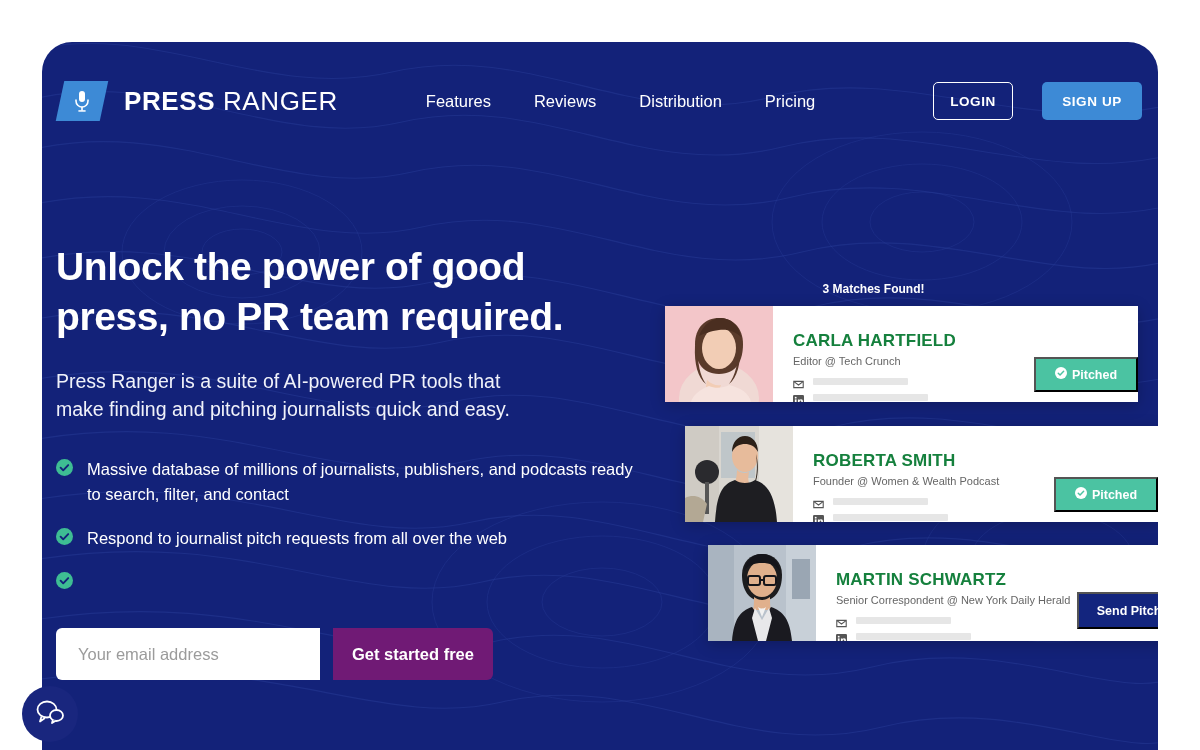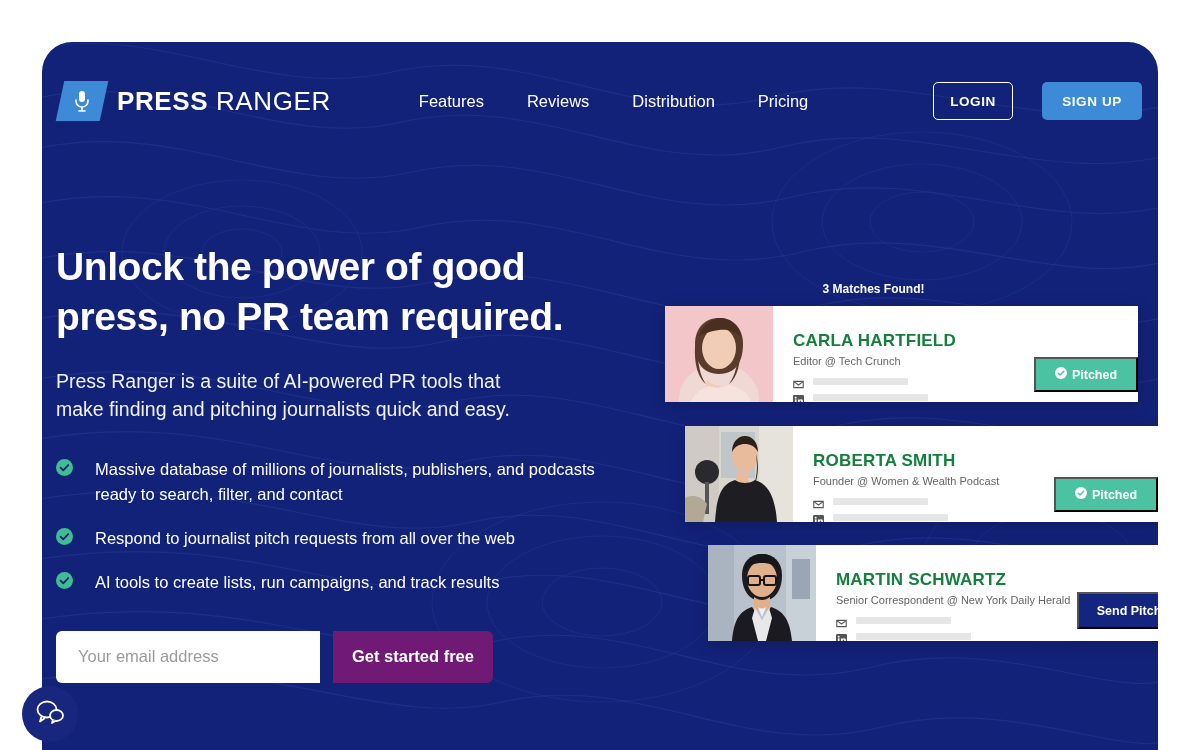--- a/index.html
+++ b/index.html
@@ -28,21 +28,21 @@
   .topo svg { width: 100%; height: 100%; display:block; }
 
   
   .nav {
     position: absolute; left: 0; top: 0;
     width: 100%; height: 118px;
     display: flex; align-items: center;
     padding: 0 16px 0 14px;
     z-index: 5;
   }
-  .logo { display: flex; align-items: center; gap: 13px; margin-left: 4px; }
+  .logo { display: flex; align-items: center; gap: 20px; margin-left: 4px; }
   .logo-mark {
     width: 44px; height: 40px;
     background: #3d8ad6;
     transform: skewX(-12deg);
     display: flex; align-items: center; justify-content: center;
   }
   .logo-mark svg { transform: skewX(12deg); }
   .logo-text {
     font-size: 26px; letter-spacing: .6px; color: #fff;
     white-space: nowrap; line-height: 1;
@@ -73,21 +73,21 @@
   .left-col { position: absolute; left: 14px; top: 200px; width: 580px; z-index: 4; }
   .headline {
     color: #fff; font-size: 39px; font-weight: 700;
     line-height: 1.28; letter-spacing: -.4px;
   }
   .subhead {
     color: #f0f2fa; font-size: 19.5px; line-height: 1.42;
     margin-top: 26px; font-weight: 400;
   }
   .bullets { margin-top: 34px; list-style: none; }
-  .bullet { display: flex; align-items: flex-start; gap: 22px; margin-bottom: 19px; }
+  .bullet { display: flex; align-items: flex-start; gap: 14px; margin-bottom: 19px; }
   .bullet:last-child { margin-bottom: 0; }
   .check-ico { flex: 0 0 auto; margin-top: 2px; }
   .bullet-txt { color: #fff; font-size: 16.5px; line-height: 1.52; }
 
   .signup-form {
     margin-top: 35px; display: flex; width: 437px; height: 52px;
     border-radius: 6px; overflow: hidden; gap: 13px;
   }
   .email-input {
     flex: 1; border: none; outline: none; background: #fff;
@@ -240,21 +240,20 @@
           </span>
           <span class="bullet-txt">Respond to journalist pitch requests from all over the web</span>
         </li>
         <li class="bullet">
           <span class="check-ico">
             <svg width="17" height="17" viewBox="0 0 17 17" aria-hidden="true">
               <circle cx="8.5" cy="8.5" r="8.5" fill="#3ebd93"></circle>
               <path d="M4.6 8.7l2.6 2.6 5-5.2" fill="none" stroke="#132279" stroke-width="1.9" stroke-linecap="round" stroke-linejoin="round"></path>
             </svg>
           </span>
-          <span class="bullet-txt">AI tools to create lists, run campaigns, and track results</span>
         </li>
       </ul>
 
       <div class="signup-form">
         <input class="email-input" type="text" placeholder="Your email address" style="">
         <button class="btn-start">Get started free</button>
       </div>
     </div>
 
     <div class="right-col">

